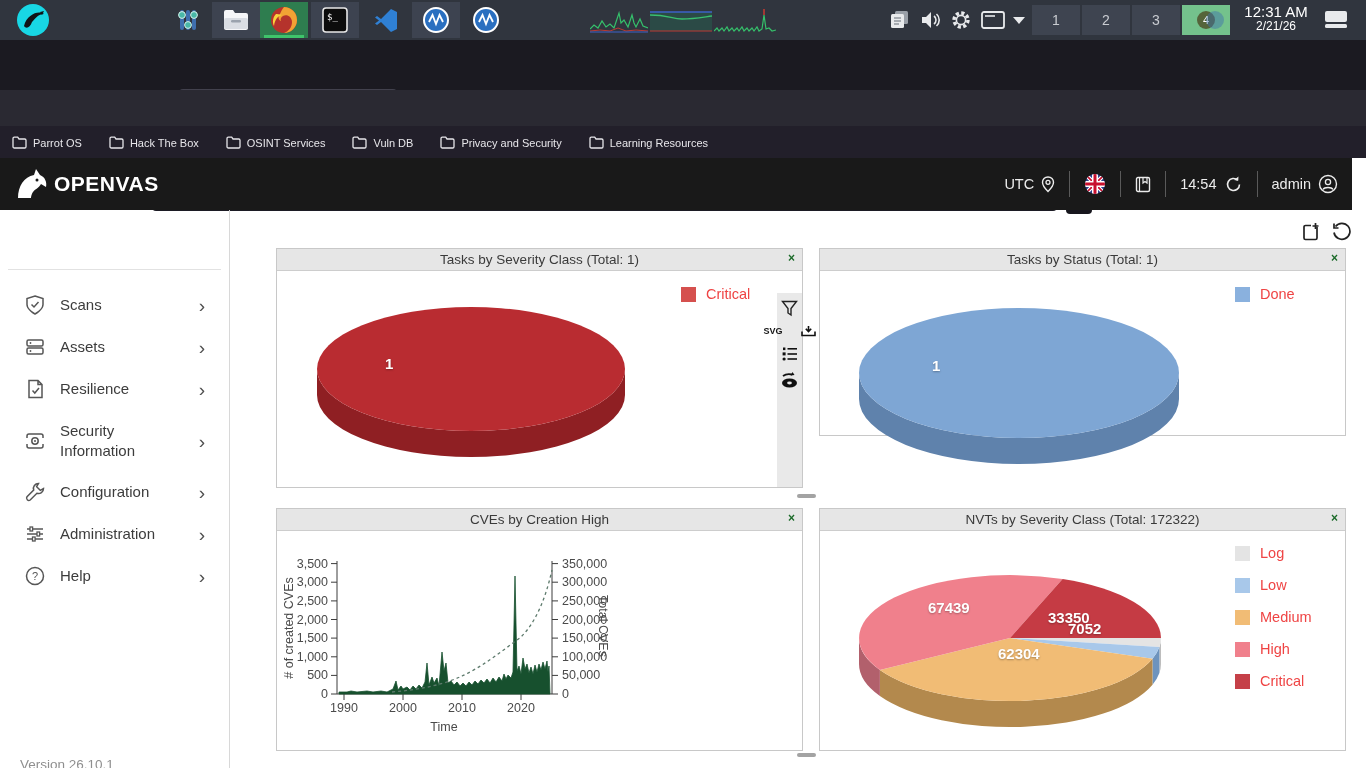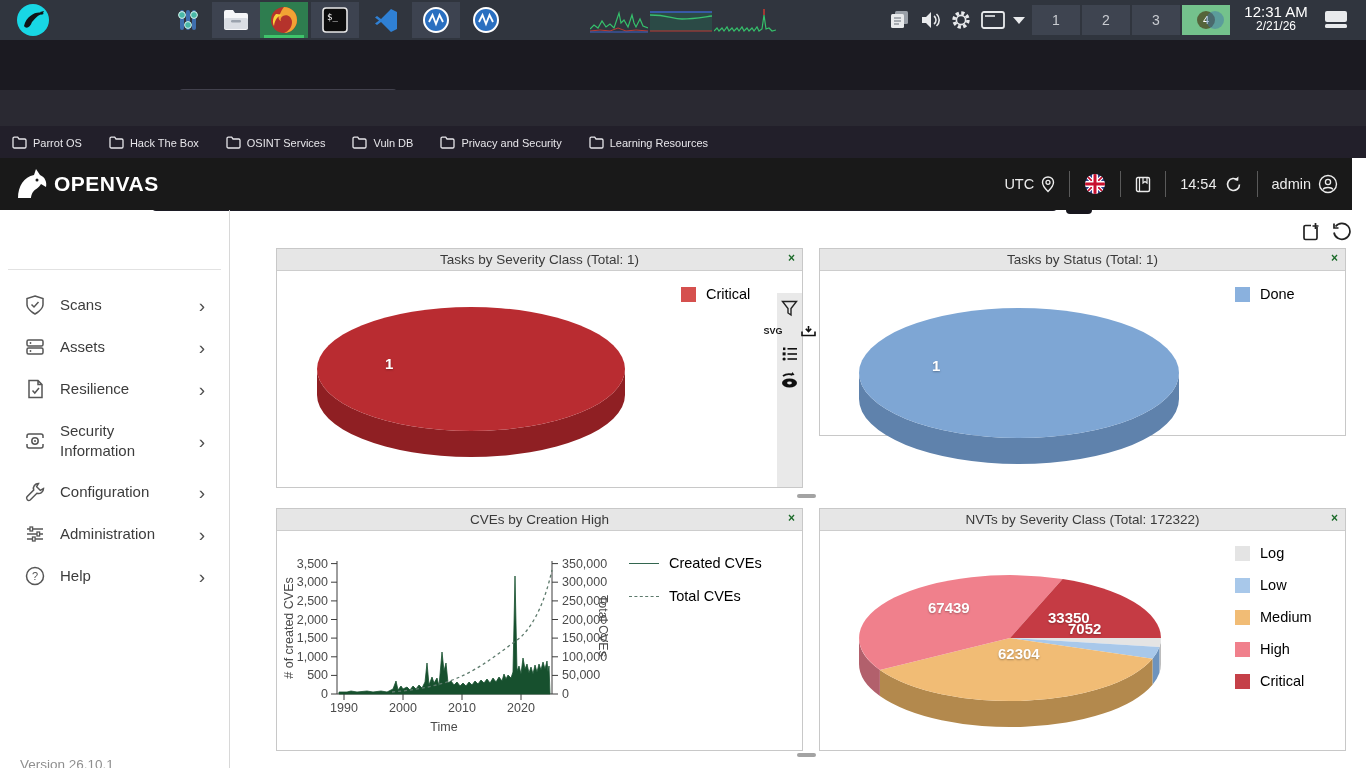--- a/index.html
+++ b/index.html
@@ -65,21 +65,21 @@
   
   .panel{position:absolute;border:1px solid #c8c8c8;background:#fff}
   .panel-head{height:22px;background:#e6e6e6;border-bottom:1px solid #cdcdcd;position:relative;
               display:flex;align-items:center;justify-content:center;font-size:13.5px;color:#3a3a3a}
   .panel-x{position:absolute;right:7px;top:2px;color:#1c6b2a;font-weight:bold;font-size:12px;cursor:pointer}
   .pbody{position:absolute;left:0;top:22px;right:0;bottom:0}
   .strip{position:absolute;right:0;top:22px;width:25px;bottom:0;background:#e9e9e9;
          display:flex;flex-direction:column;align-items:center;padding-top:7px;gap:9px}
   .strip .svgword{font-size:9px;font-weight:bold;color:#161616;line-height:1}
   .legend{position:absolute;display:flex;flex-direction:column;gap:16px}
-  .legend-item{display:flex;align-items:center;gap:10px;font-size:14.5px;color:#000000}
+  .legend-item{display:flex;align-items:center;gap:10px;font-size:14.5px;color:#ef4444}
   .sw{width:15px;height:15px;flex:0 0 15px}
   .lsample{width:30px;height:0;flex:0 0 30px}
   .pie-num{position:absolute;color:#fff;font-weight:bold;font-size:15px;text-shadow:0 1px 2px rgba(0,0,0,.3)}
   .handle{position:absolute;width:19px;height:4px;background:#a3a3a3;border-radius:2px}
   .version{position:absolute;left:20px;top:757px;font-size:13.5px;color:#8f8f8f}
 </style>
 </head>
 <body>
 
 <div class="screen">
@@ -693,30 +693,20 @@
           <text x="285" y="36.6">350,000</text>
           <text x="67" y="181" text-anchor="middle">1990</text>
           <text x="126" y="181" text-anchor="middle">2000</text>
           <text x="185" y="181" text-anchor="middle">2010</text>
           <text x="244" y="181" text-anchor="middle">2020</text>
           <text x="167" y="200" text-anchor="middle">Time</text>
           <text x="16" y="97" text-anchor="middle" transform="rotate(-90 16 97)"># of created CVEs</text>
           <text x="322" y="95" text-anchor="middle" transform="rotate(90 322 95)">Total CVEs</text>
         </g>
       </svg>
-      <div class="legend" style="left:352px;top:24px;gap:17px">
-        <div class="legend-item">
-          <span class="lsample" style="border-top:1.6px solid #33664f"></span>
-          <span>Created CVEs</span>
-        </div>
-        <div class="legend-item">
-          <span class="lsample" style="border-top:1.6px dashed #5d7a6c"></span>
-          <span>Total CVEs</span>
-        </div>
-      </div>
     </div>
   </div>
 
   <div class="panel" style="left:819px;top:508px;width:527px;height:243px">
     <div class="panel-head">
       <span>NVTs by Severity Class (Total: 172322)</span>
       <span class="panel-x">×</span>
     </div>
     <div class="pbody">
       <svg width="525" height="219" viewBox="0 0 525 219">

